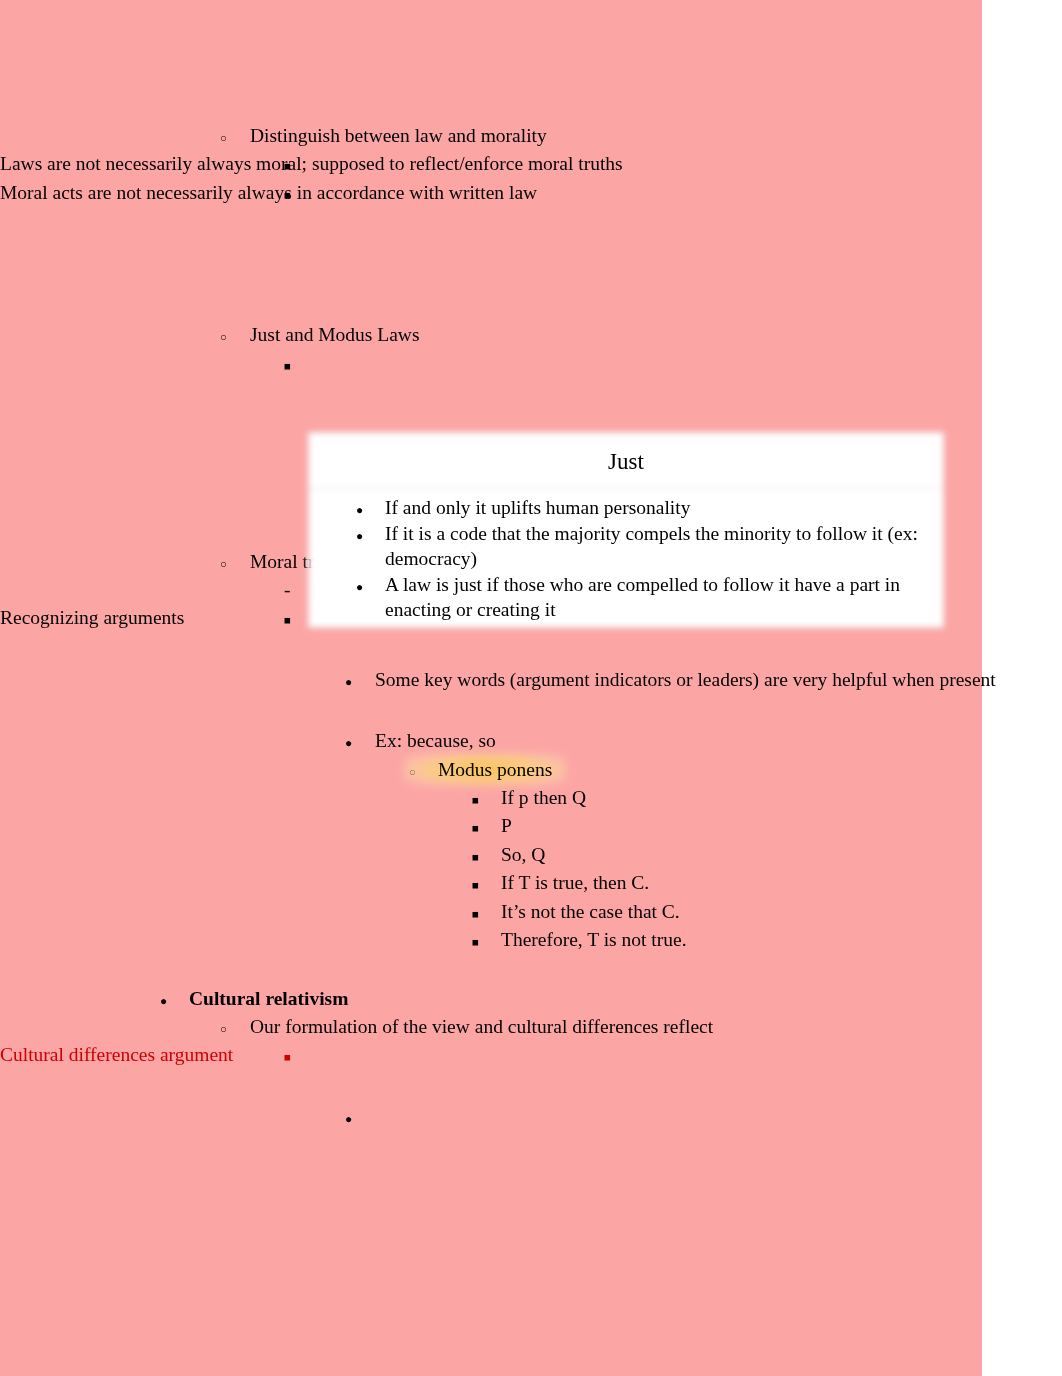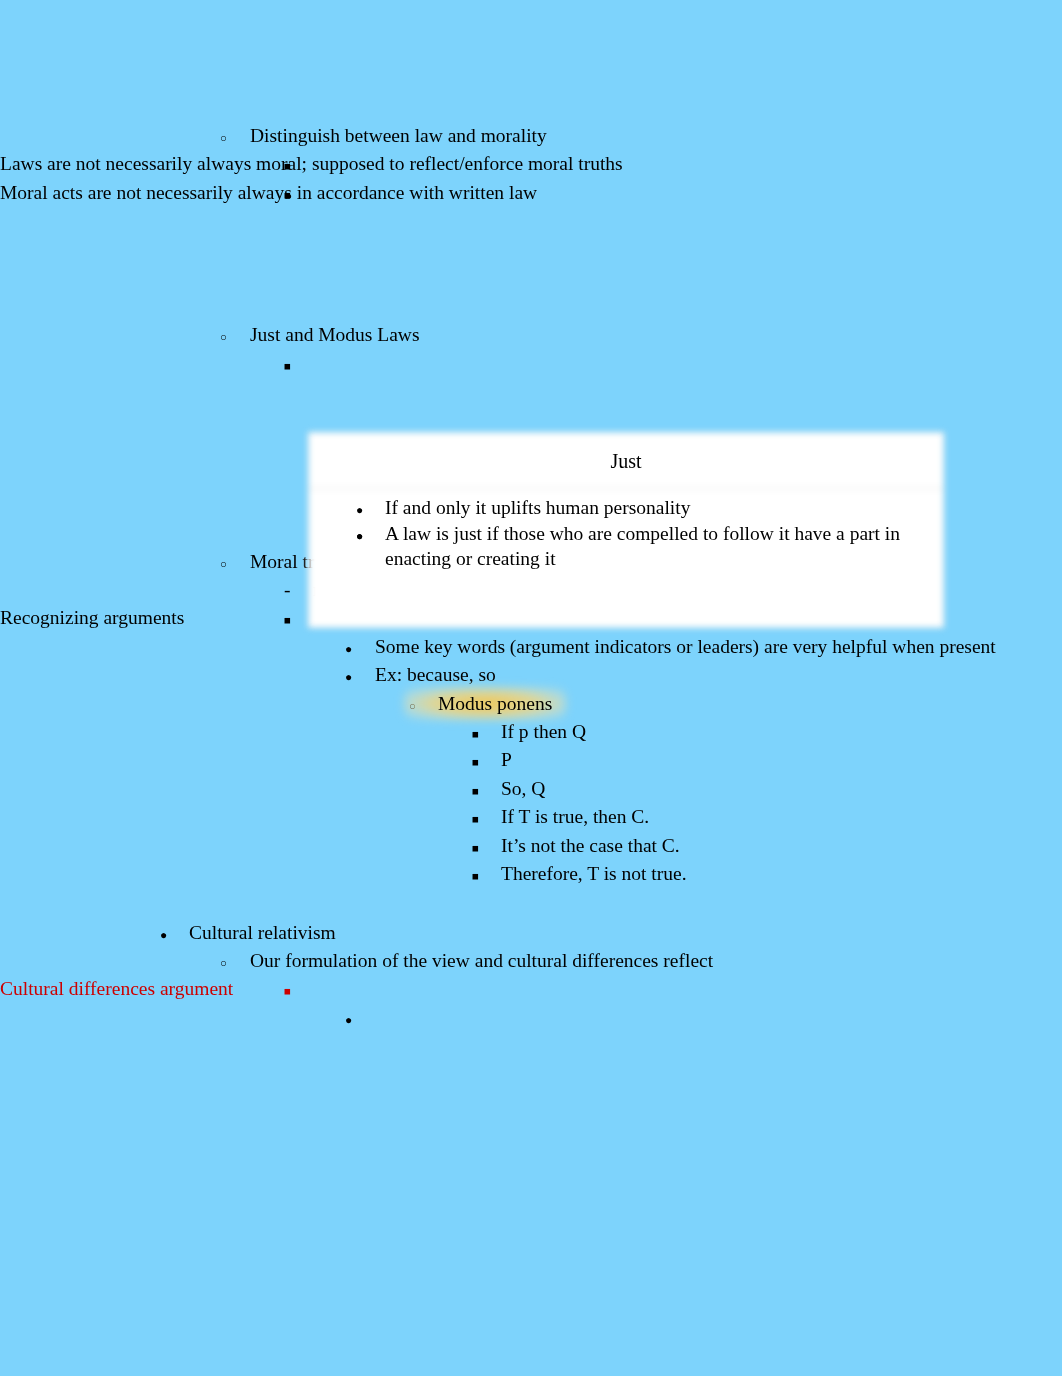--- a/index.html
+++ b/index.html
@@ -12,23 +12,23 @@
     height: 1376px;
     position: relative;
     overflow: hidden;
     font-family: "Liberation Serif", "DejaVu Serif", serif;
     color: #000000;
     -webkit-font-smoothing: antialiased;
   }
 
   .page {
     position: relative;
-    width: 1062px;
+    width: 982px;
     height: 1376px;
-    background: #7dd3fc;
+    background: #fca5a5;
   }
 
   
   .outline {
     position: absolute;
     top: 122px;
     left: 0;
     width: 1062px;
   }
 
@@ -55,33 +55,33 @@
     font-size: 19.5px;
     color: #000000;
     user-select: none;
   }
 
   .item .txt {
     display: block;
   }
 
   
-  .lvl1 { padding-left: 189px; }
+  .lvl1 { padding-left: 189px; font-weight: bold; }
   .lvl1 > .bullet { left: 160px; }
 
   .lvl2 { padding-left: 250px; }
   .lvl2 > .bullet { left: 220px; }
 
   .lvl3 { }
   .lvl3 > .bullet { left: 284px; }
 
   .lvl3d { padding-left: 313px; }
   .lvl3d > .bullet { left: 284px; }
 
-  .lvl4 { padding-left: 375px; }
+  .lvl4 { padding-left: 375px; margin-top: 33px; }
   .lvl4 > .bullet { left: 345px; }
 
   .lvl5 { padding-left: 438px; text-decoration: underline; }
   .lvl5 > .bullet { left: 409px; }
 
   .lvl6 { padding-left: 501px; }
   .lvl6 > .bullet { left: 472px; }
 
   
   .b-disc, .b-circle, .b-square, .b-dash {
@@ -154,21 +154,21 @@
   .table-content {
     position: absolute;
     inset: 0;
   }
   .table-title {
     position: absolute;
     top: 16px;
     left: 0;
     right: 0;
     text-align: center;
-    font-size: 20px;
+    font-size: 23px;
     line-height: 27px;
   }
   .table-list {
     position: absolute;
     top: 63px;
     left: 0;
     right: 10px;
   }
   .table-list .item {
     padding-left: 77px;
@@ -303,20 +303,21 @@
     </div>
     <div class="table-content">
       <div class="table-title">Just</div>
       <div class="table-list">
         <div class="item">
           <span class="bullet b-disc"></span>
           <span class="txt">If and only it uplifts human personality</span>
         </div>
         <div class="item">
           <span class="bullet b-disc"></span>
+          <span class="txt">If it is a code that the majority compels the minority to follow it (ex: democracy)</span>
         </div>
         <div class="item">
           <span class="bullet b-disc"></span>
           <span class="txt">A law is just if those who are compelled to follow it have a part in enacting or creating it</span>
         </div>
       </div>
     </div>
   </div>
 
 </div>

